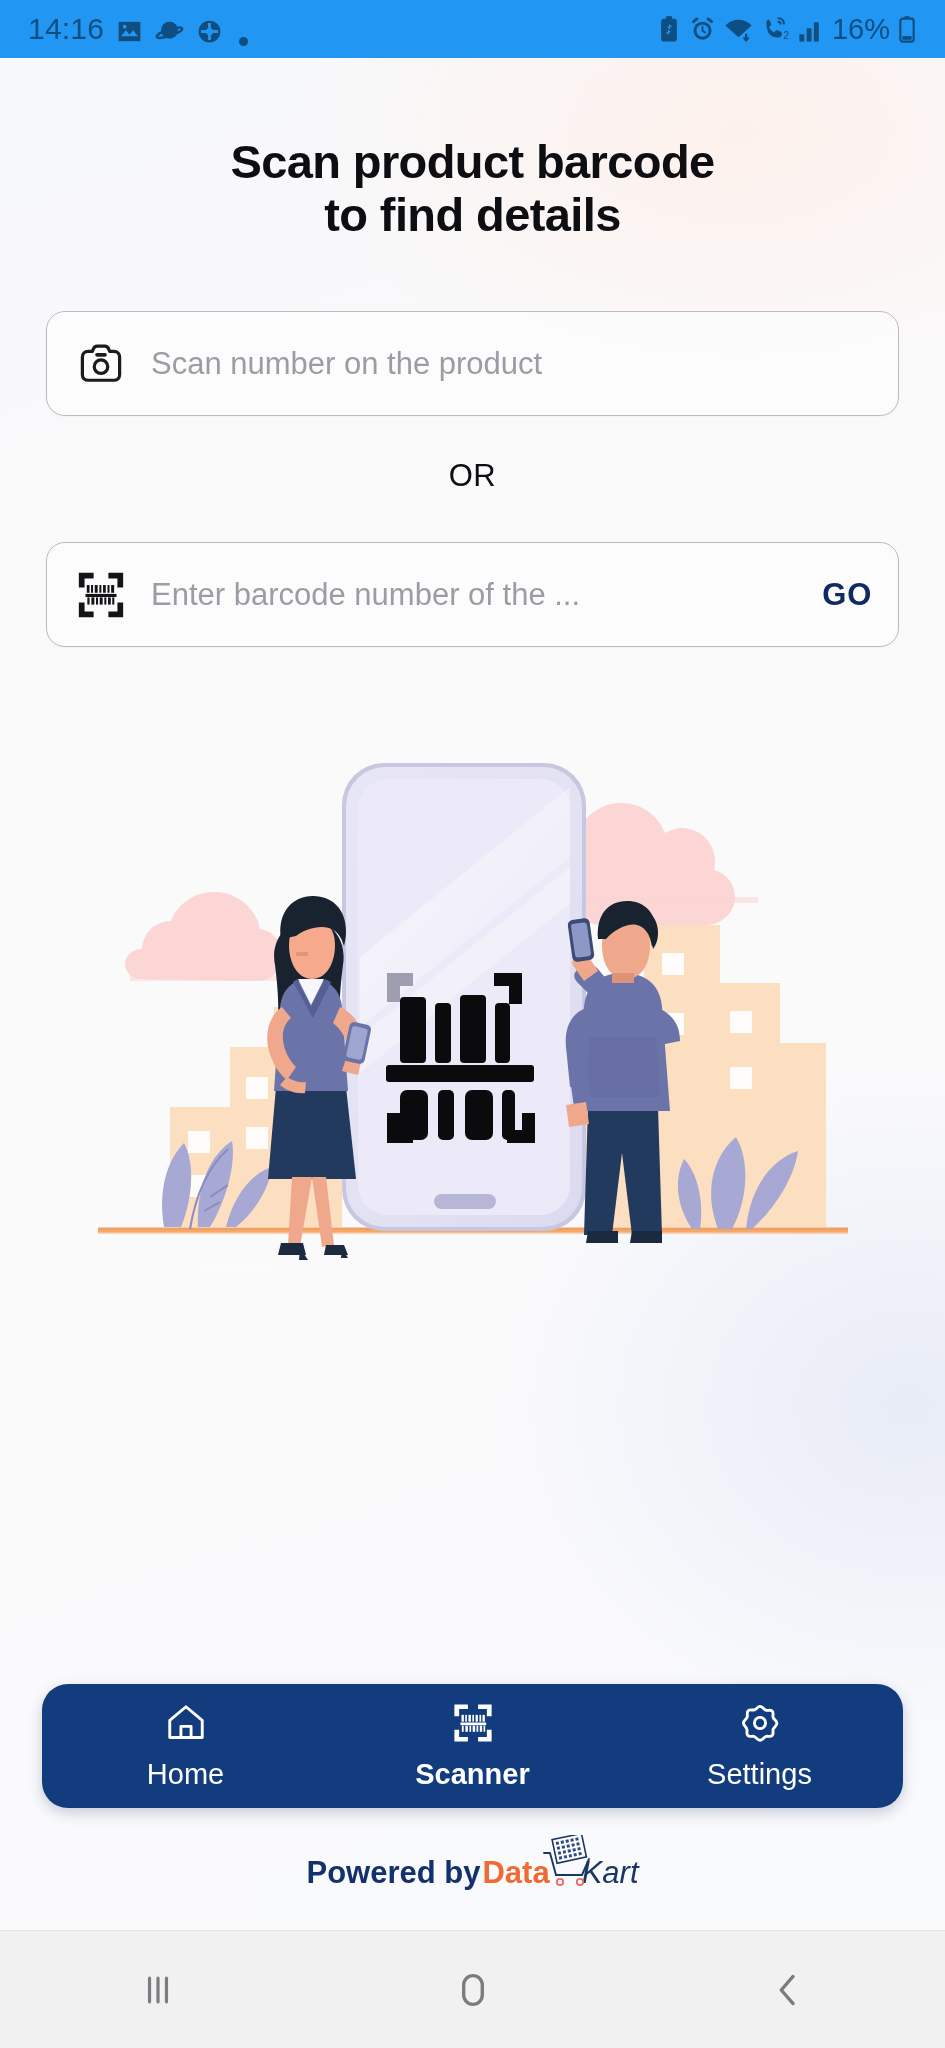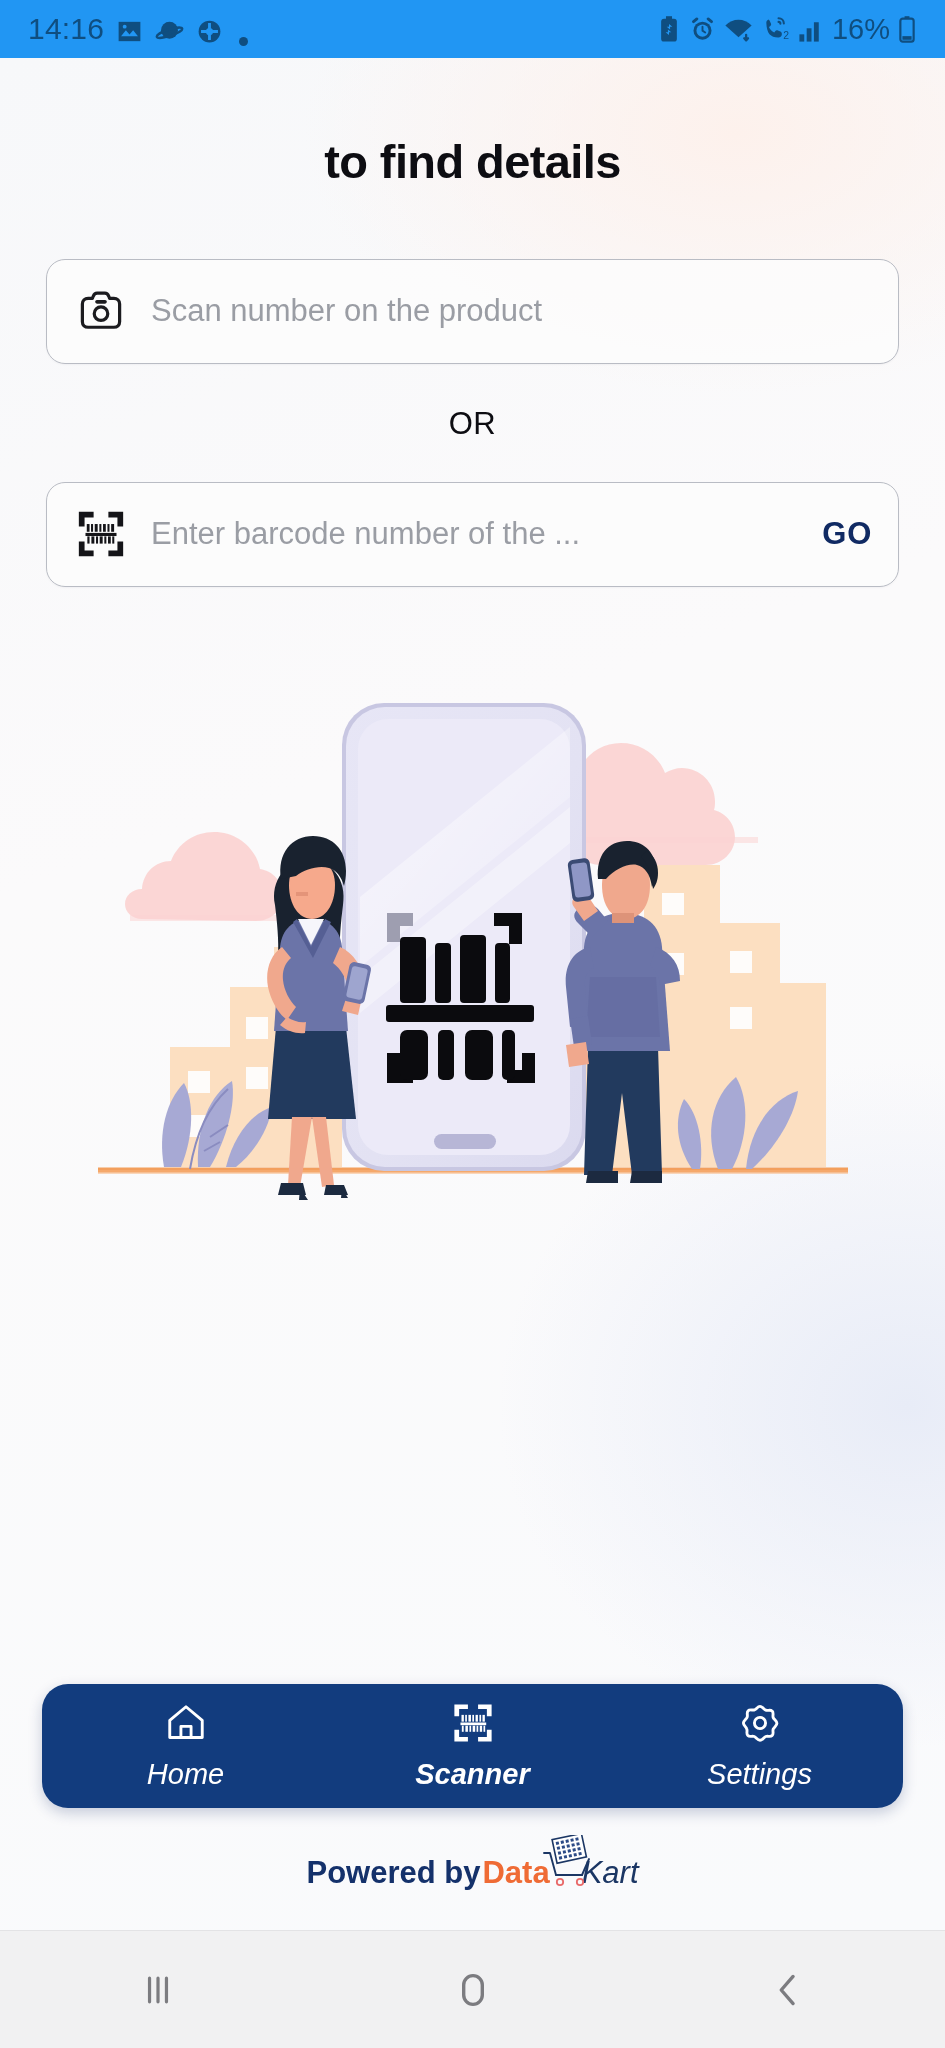--- a/index.html
+++ b/index.html
@@ -49,21 +49,21 @@
     line-height:1.12;
     font-weight:bold;
     color:#0d0d12;
     letter-spacing:-0.6px;
   }
   .title .l2 { display:block; }
 
   
   .field-wrap { padding:0 46px; }
   .field {
-    margin-top:0;
+    margin-top:8px;
     height:105px;
     border:1.6px solid #b9bcc4;
     border-radius:19px;
     background:rgba(252,252,253,0.78);
     display:flex; align-items:center;
     padding:0 26px;
     box-shadow:0 1px 2px rgba(30,35,60,.04);
   }
   .field.first { margin-top:70px; }
   .field .icn { flex:0 0 auto; display:flex; align-items:center; justify-content:center; width:56px; }
@@ -91,21 +91,21 @@
   
   .illus {
     flex:1 1 auto;
     position:relative;
     display:flex; align-items:flex-start; justify-content:center;
     padding-top:60px;
   }
   .illus svg { width:790px; height:560px; display:block; }
 
   
-  .navzone { flex:0 0 auto; padding:0 42px 0;font-style:italic; }
+  .navzone { flex:0 0 auto; padding:0 42px 0; }
   .nav {
     height:124px;
     background:#123C7E;
     border-radius:26px;
     display:flex; align-items:center;
     box-shadow:0 5px 14px rgba(16,42,99,.22);
   }
   .nav-item {
     flex:1 1 0;
     display:flex; flex-direction:column;
@@ -192,20 +192,21 @@
           <rect x="1.5" y="3" width="11" height="19" rx="2" fill="none" stroke="#0f4e80" stroke-width="1.8"></rect>
           <rect x="5" y="1" width="4" height="2.2" fill="#0f4e80"></rect>
           <rect x="3.2" y="17.5" width="7.6" height="3" fill="#0f4e80"></rect>
         </svg>
     </div>
   </div>
 
   <div class="app">
 
     <h1 class="title">
+      <span>Scan product barcode</span>
       <span class="l2">to find details</span>
     </h1>
 
     <div class="field-wrap">
       <div class="field first">
         <span class="icn">
           <svg width="48" height="44" viewBox="0 0 28 26" fill="none" stroke="#1b1b1f" stroke-width="1.9">
             <path d="M9.4 4.3c.5-1.2 1.2-1.8 2.3-1.8h4.6c1.1 0 1.8.6 2.3 1.8l.5 1.3h2.5c2 0 3.4 1.3 3.4 3.3v10.4c0 2-1.4 3.3-3.4 3.3H6.4c-2 0-3.4-1.3-3.4-3.3V8.9c0-2 1.4-3.3 3.4-3.3h2.5z" stroke-linejoin="round"></path>
             <circle cx="14" cy="14.6" r="4"></circle>
             <path d="M11.6 7.6h4.8" stroke-linecap="round" stroke-width="2.1"></path>

